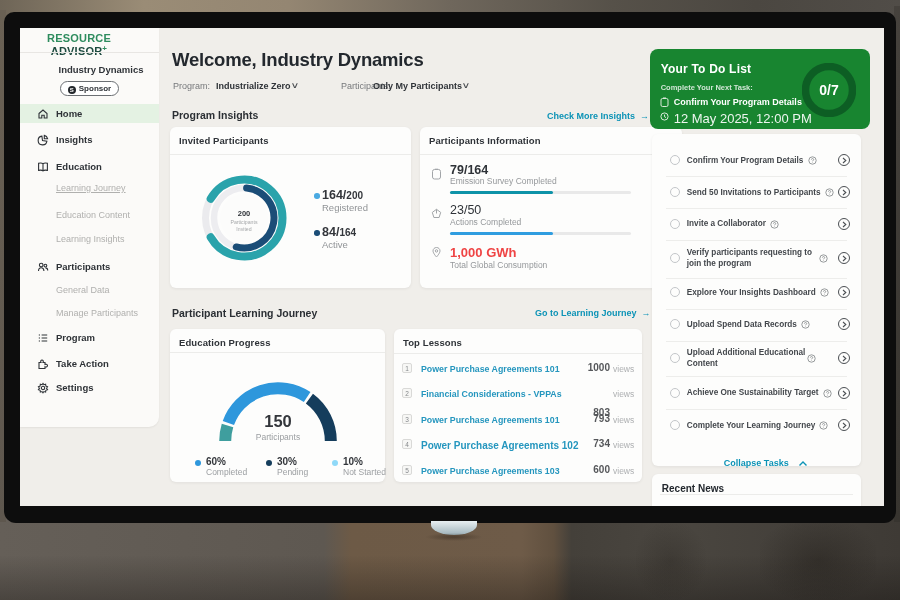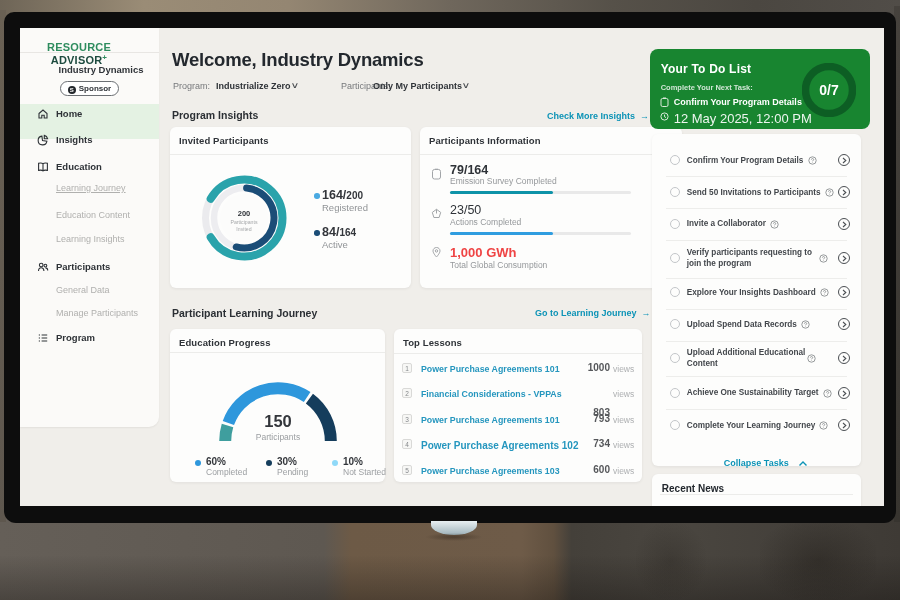--- a/index.html
+++ b/index.html
@@ -9,32 +9,32 @@
 #bgbottom{left:0;top:518px;width:900px;height:82px;background:linear-gradient(90deg,#655f58 0%,#5e5851 36%,#6d5a46 39%,#6e5b48 58%,#60503f 61.5%,#44403a 63.5%,#4a4640 75%,#3e3a35 100%);}
 #bgshade{left:0;top:518px;width:900px;height:82px;background:linear-gradient(180deg,rgba(20,16,12,0) 45%,rgba(15,12,10,0.32) 100%);}
 #bgleft{left:0;top:10px;width:6px;height:512px;background:linear-gradient(180deg,#6a6154,#5e574e);}
 #bgright{left:894px;top:6px;width:6px;height:516px;background:linear-gradient(180deg,#46423d,#37342f);}
 #monitor{left:4px;top:12px;width:892px;height:511px;background:#0d0d0d;border-radius:10px 10px 12px 12px;}
 #stand{left:431px;top:521px;width:46px;height:14px;background:linear-gradient(180deg,#e8eff1,#9fb3ba);border-radius:0 0 46px 46px/0 0 20px 20px;}
 #standshadow{left:425px;top:533px;width:58px;height:8px;background:radial-gradient(ellipse at center,rgba(40,30,20,.45),rgba(40,30,20,0) 70%);}
 #screen{left:20px;top:28px;width:864px;height:478px;background:#f0eeea;overflow:hidden;filter:blur(0.4px);}
 
 #sidebar{position:absolute;left:0;top:0;width:139px;height:399px;background:#fbfaf8;border-radius:0 0 10px 0;box-shadow:0 1px 2px rgba(0,0,0,0.06);}
-#logo{position:absolute;left:0;top:13px;width:118px;text-align:center;font-size:11px;font-weight:bold;letter-spacing:.2px;}
+#logo{position:absolute;left:0;top:4px;width:118px;text-align:center;font-size:11px;font-weight:bold;letter-spacing:.2px;}
 #logo .a{color:#2e8c5e;}
 #logo .b{color:#1c4a3e;}
 #logo .c{color:#2e8c5e;font-size:8px;vertical-align:4px;}
 #sdiv{position:absolute;left:0;top:24px;width:139px;height:1px;background:#e8e6e3;}
 #orgname{position:absolute;left:0;top:36px;width:162px;text-align:center;font-size:9.5px;font-weight:bold;color:#2f3338;}
 #sponsor{position:absolute;left:40px;top:53px;width:59px;height:15px;border:1px solid #6b6f73;border-radius:8px;background:#fff;font-size:8px;font-weight:bold;color:#2f3338;text-align:center;line-height:13px;}
 #sponsor .dot{display:inline-block;width:8px;height:8px;background:#23272b;border-radius:50%;color:#fff;font-size:6px;line-height:8px;vertical-align:-1px;margin-right:3px;}
 .mi{position:absolute;left:0;width:139px;height:20px;line-height:20px;font-size:9.5px;font-weight:bold;color:#2e3237;}
 .mi svg{position:absolute;left:17px;top:4px;}
 .mi span{position:absolute;left:36px;}
-.mi.active{background:#e4f2e3;height:35px;}
+.mi.active{background:#e4f2e3;height:19px;}
 .sub{position:absolute;left:36px;width:103px;height:18px;line-height:18px;font-size:9px;color:#b0b0ae;}
 
 .card{position:absolute;background:#fdfdfc;border-radius:6px;box-shadow:0 1px 3px rgba(60,60,60,0.08);}
 .chead{position:absolute;left:9px;top:8px;font-size:9.5px;font-weight:bold;color:#2f3338;letter-spacing:.1px;}
 .cdiv{position:absolute;left:0;width:100%;height:1px;background:#ececea;}
 #h1{position:absolute;left:152px;top:21px;font-size:18.5px;font-weight:bold;color:#23282e;letter-spacing:-.2px;}
 .lbl{position:absolute;font-size:9px;color:#77797c;}
 .val{position:absolute;font-size:9px;font-weight:bold;color:#2f3338;}
 .chev{position:absolute;font-size:8px;color:#4b4e52;transform:scaleX(1.5);}
 .shead{position:absolute;font-size:10.5px;font-weight:bold;color:#2b2f34;}
@@ -87,20 +87,33 @@
         <span>Participants</span>
       </div>
 <div class="sub" style="top:253px;">General Data</div>
 <div class="sub" style="top:276px;">Manage Participants</div>
 <div class="mi" style="top:300px;">
         <svg width="12" height="12" viewBox="0 0 12 12" fill="none" stroke="#2e3237" stroke-width="1.1">
           <path d="M1.8 3 H3 M1.8 6 H3 M1.8 9 H3 M4.6 3 H10.2 M4.6 6 H10.2 M4.6 9 H10.2"></path>
         </svg>
         <span>Program</span>
       </div>
+<div class="mi" style="top:326px;">
+        <svg width="12" height="12" viewBox="0 0 12 12" fill="none" stroke="#2e3237" stroke-width="1.1">
+          <path d="M2 4.5 H4 C3.2 3 4 2 5 2 C6 2 6.8 3 6 4.5 H8 V6.5 C9.5 5.9 10.5 6.6 10.5 7.6 C10.5 8.6 9.5 9.3 8 8.7 V10.5 H2 Z"></path>
+        </svg>
+        <span>Take Action</span>
+      </div>
+<div class="mi" style="top:350px;">
+        <svg width="12" height="12" viewBox="0 0 12 12" fill="none" stroke="#2e3237" stroke-width="1.1">
+          <circle cx="6" cy="6" r="1.7"></circle>
+          <path d="M6 1.4 L7 2.9 L8.9 2.3 L9.1 4.3 L11 5 L9.8 6.6 L11 8.2 L9.1 8.9 L8.9 10.9 L7 10.3 L6 11.8 L5 10.3 L3.1 10.9 L2.9 8.9 L1 8.2 L2.2 6.6 L1 5 L2.9 4.3 L3.1 2.3 L5 2.9 Z" transform="scale(0.92) translate(0.5,0.1)"></path>
+        </svg>
+        <span>Settings</span>
+      </div>
 </div>
 <div id="h1">Welcome, Industry Dynamics</div>
 <div class="lbl" style="left:153px;top:53px;">Program:</div>
 <div class="val" style="left:196px;top:53px;">Industrialize Zero</div>
 <div class="chev" style="left:272px;top:53px;">∨</div>
 <div class="lbl" style="left:297px;top:53px;padding-left:24px;">Participants:</div>
 <div class="val" style="left:353px;top:53px;">Only My Participants</div>
 <div class="chev" style="left:443px;top:53px;">∨</div>
 <div class="shead" style="left:152px;top:81px;">Program Insights</div>
 <div class="tlink" style="left:527px;top:83px;">Check More Insights&nbsp; →</div>

